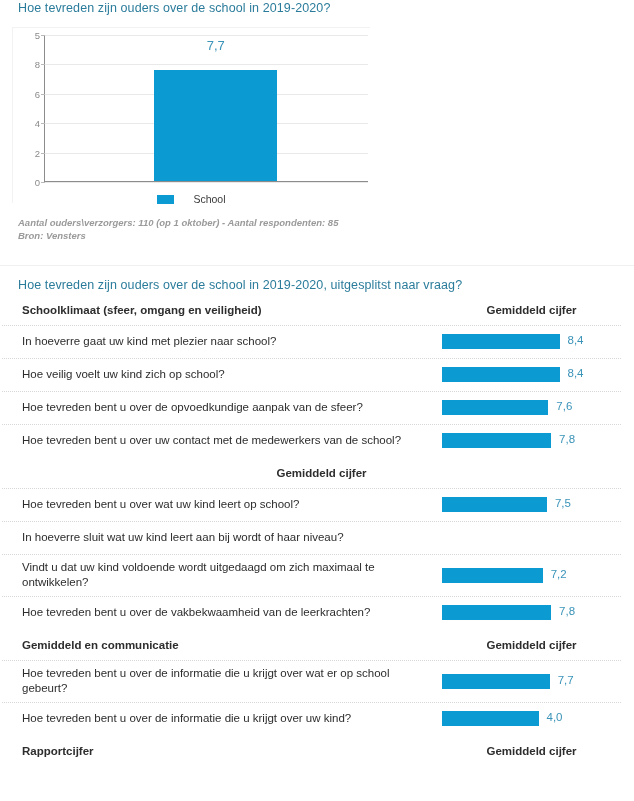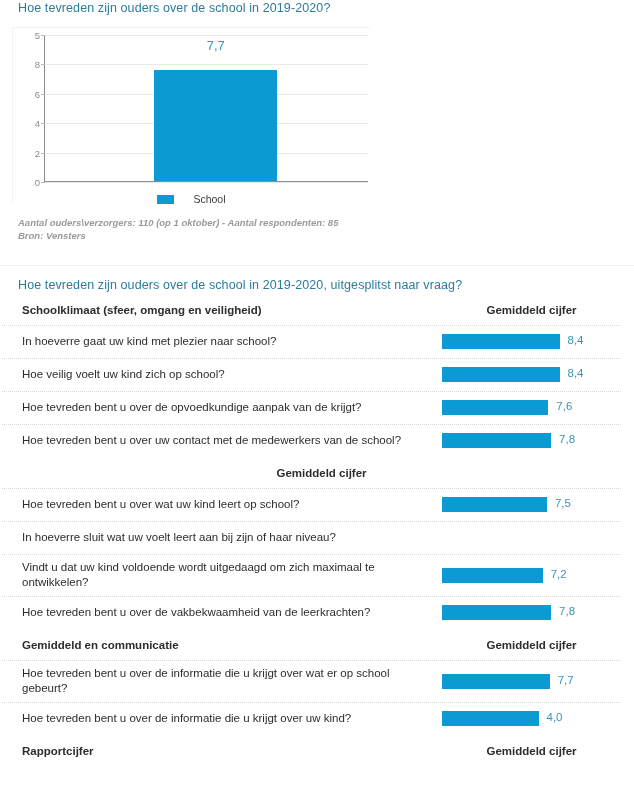--- a/index.html
+++ b/index.html
@@ -250,21 +250,21 @@
         </div>
       </div>
       <div class="row">
         <div class="row-label">Hoe veilig voelt uw kind zich op school?</div>
         <div class="row-metric">
           <div class="hbar" style="width: 117.5px; background: rgb(12, 154, 210);"></div>
           <span class="hbar-value">8,4</span>
         </div>
       </div>
       <div class="row">
-        <div class="row-label">Hoe tevreden bent u over de opvoedkundige aanpak van de krijgt?</div>
+        <div class="row-label">Hoe tevreden bent u over de opvoedkundige aanpak van de sfeer?</div>
         <div class="row-metric">
           <div class="hbar" style="width: 106.3px; background: rgb(12, 154, 210);"></div>
           <span class="hbar-value">7,6</span>
         </div>
       </div>
       <div class="row">
         <div class="row-label">Hoe tevreden bent u over uw contact met de medewerkers van de school?</div>
         <div class="row-metric">
           <div class="hbar" style="width: 109.1px; background: rgb(12, 154, 210);"></div>
           <span class="hbar-value">7,8</span>
@@ -274,21 +274,21 @@
         <div class="gh-metric">Gemiddeld cijfer</div>
       </div>
       <div class="row">
         <div class="row-label">Hoe tevreden bent u over wat uw kind leert op school?</div>
         <div class="row-metric">
           <div class="hbar" style="width: 104.9px; background: rgb(12, 154, 210);"></div>
           <span class="hbar-value">7,5</span>
         </div>
       </div>
       <div class="row">
-        <div class="row-label">In hoeverre sluit wat uw voelt leert aan bij zijn of haar niveau?</div>
+        <div class="row-label">In hoeverre sluit wat uw kind leert aan bij wordt of haar niveau?</div>
       </div>
       <div class="row">
         <div class="row-label">Vindt u dat uw kind voldoende wordt uitgedaagd om zich maximaal te ontwikkelen?</div>
         <div class="row-metric">
           <div class="hbar" style="width: 100.7px; background: rgb(12, 154, 210);"></div>
           <span class="hbar-value">7,2</span>
         </div>
       </div>
       <div class="row">
         <div class="row-label">Hoe tevreden bent u over de vakbekwaamheid van de leerkrachten?</div>

